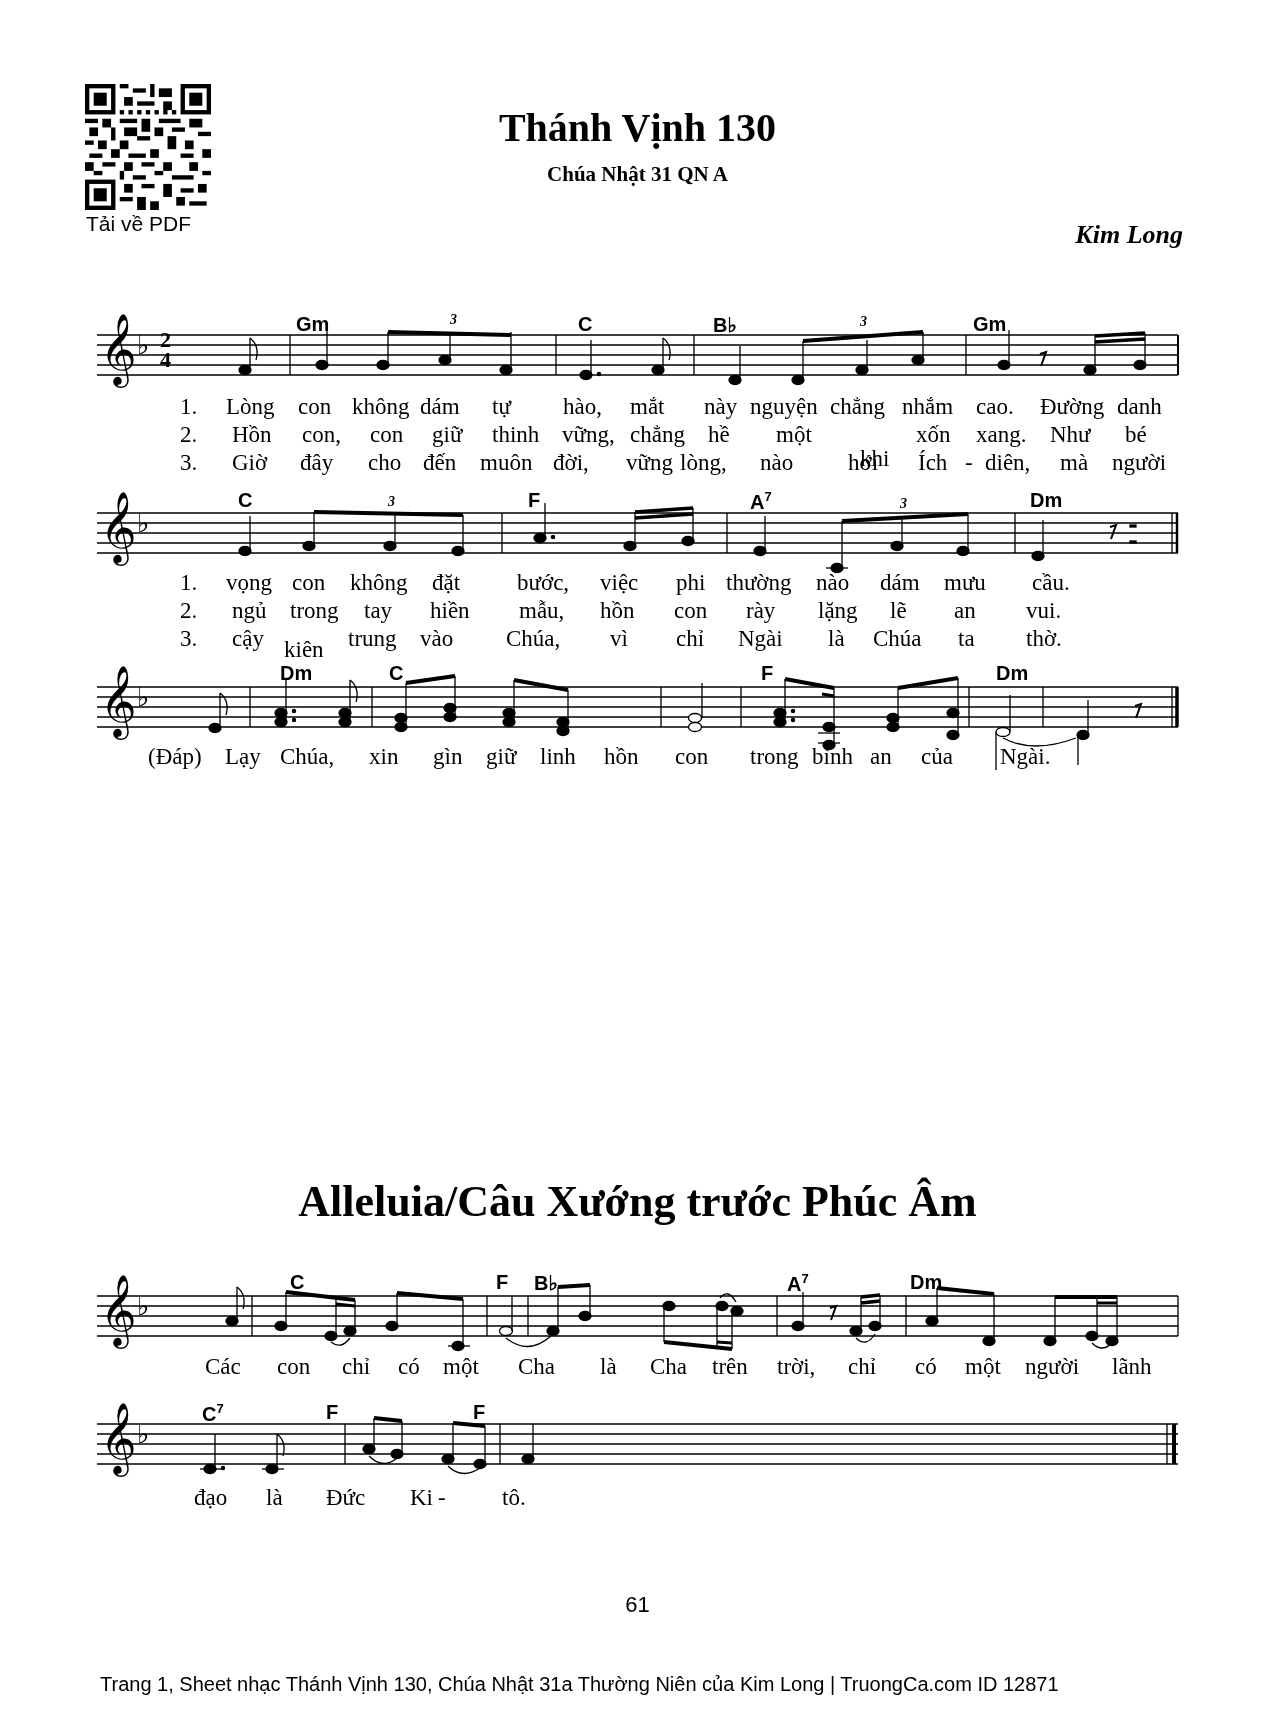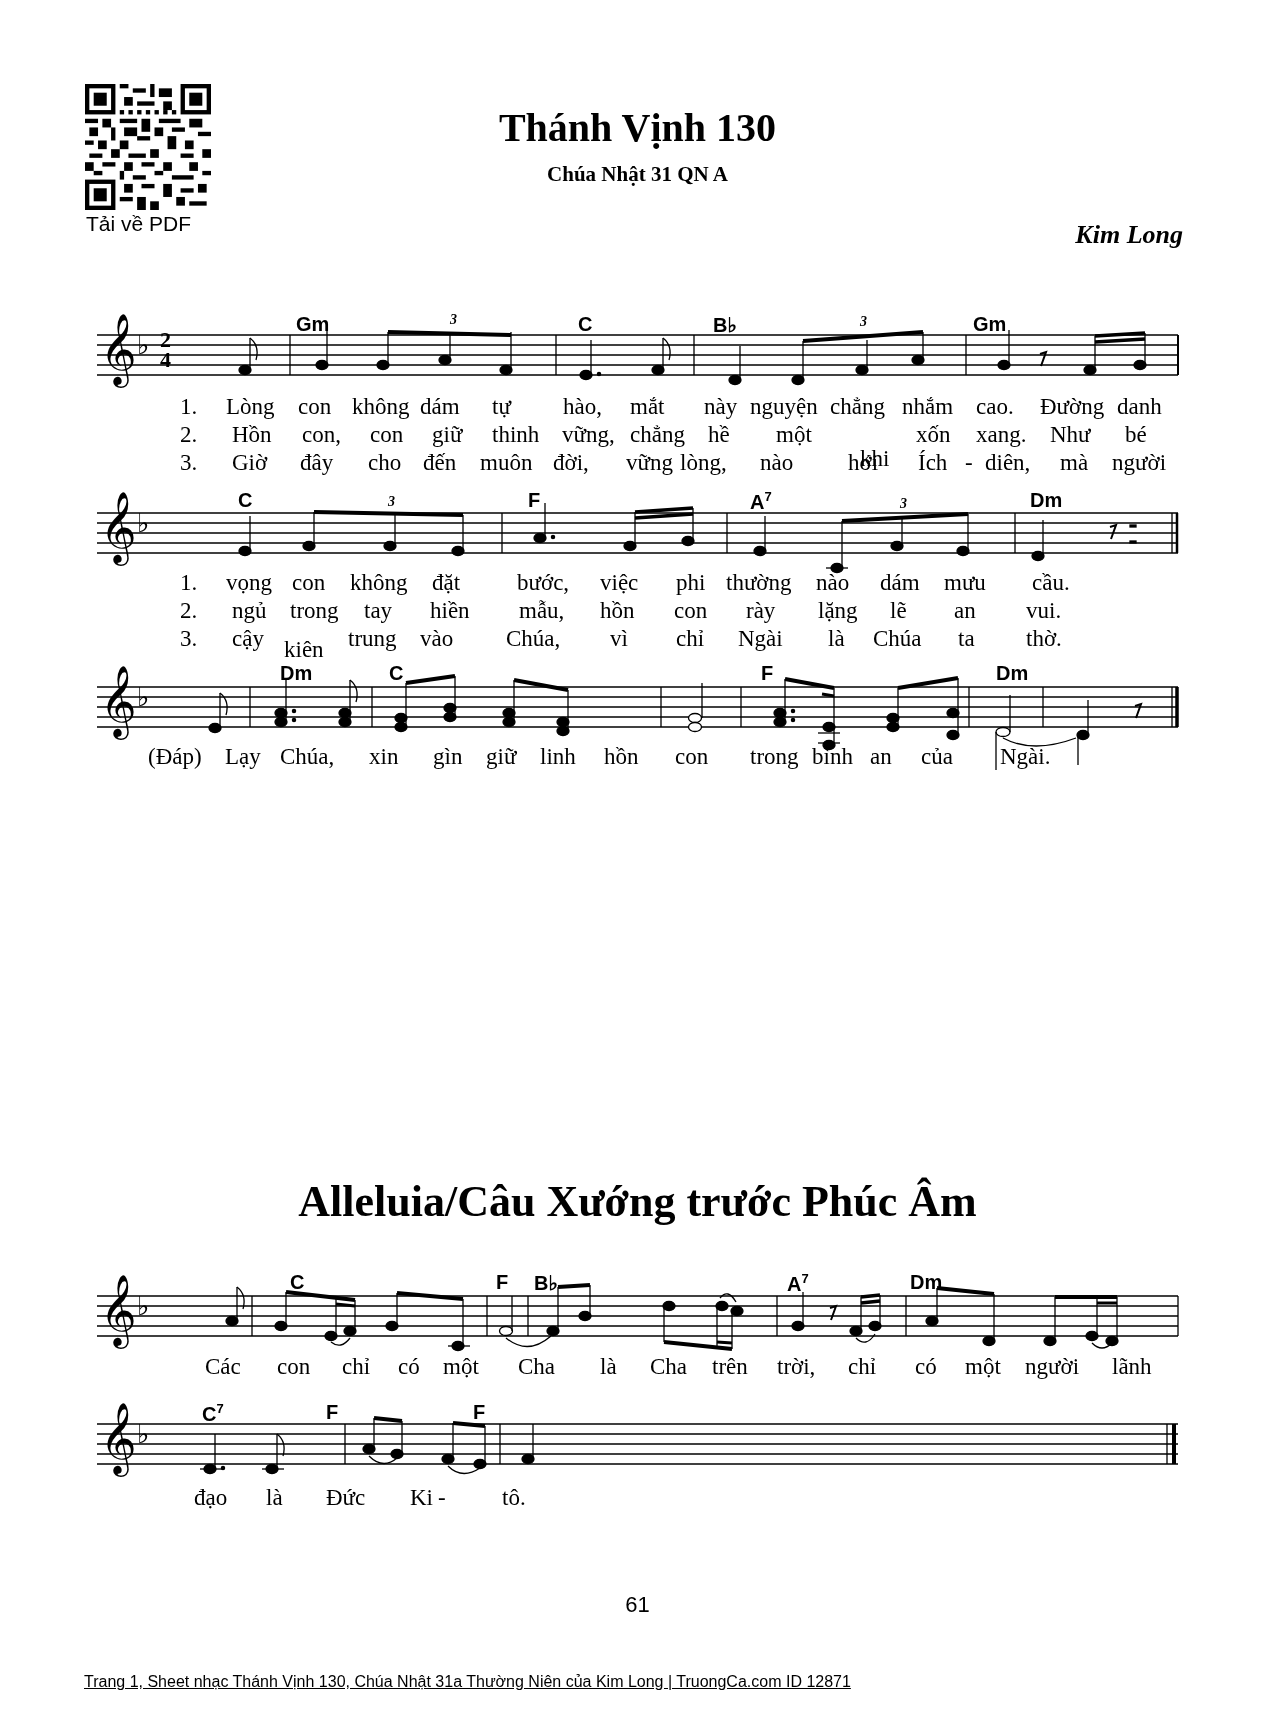--- a/index.html
+++ b/index.html
@@ -11,21 +11,21 @@
   #qr-label { left:86px; top:212px; font-size:21px; white-space:nowrap; }
   #title { left:0; width:1275px; top:104px; text-align:center; font-size:40px; font-weight:bold; }
   #subtitle { left:0; width:1275px; top:162px; text-align:center; font-size:21px; font-weight:bold; }
   #composer { right:92px; top:220px; font-size:26px; font-weight:bold; font-style:italic; }
   #title2 { left:0; width:1275px; top:1176px; text-align:center; font-size:44px; font-weight:bold; }
   .chord { position:absolute; font-family:Liberation Sans, sans-serif; font-weight:bold; font-size:20px; white-space:nowrap; }
   .chord sup { font-size:13px; }
   .lyr { position:absolute; font-family:"Liberation Serif", serif; font-size:23px; white-space:nowrap; }
   .tup { position:absolute; font-family:"Liberation Serif", serif; font-weight:bold; font-style:italic; font-size:14px; }
   #page-num { left:0; width:1275px; top:1592px; text-align:center; font-size:22px; }
-  #footer { left:84px; top:1673px; font-size:16px; white-space:nowrap;text-decoration:underline; }
+  #footer { left:100px; top:1673px; font-size:20px; white-space:nowrap; }
   svg.staff { position:absolute; overflow:visible; }
 </style>
 </head>
 <body>
 
 <svg id="qr" class="abs" viewBox="0 0 29 29">
   <rect width="29" height="29" fill="#fff"></rect>
   <g fill="#000">
     <rect x="0" y="0" width="7" height="7"></rect>
       <rect x="1" y="1" width="5" height="5" fill="#fff"></rect>

